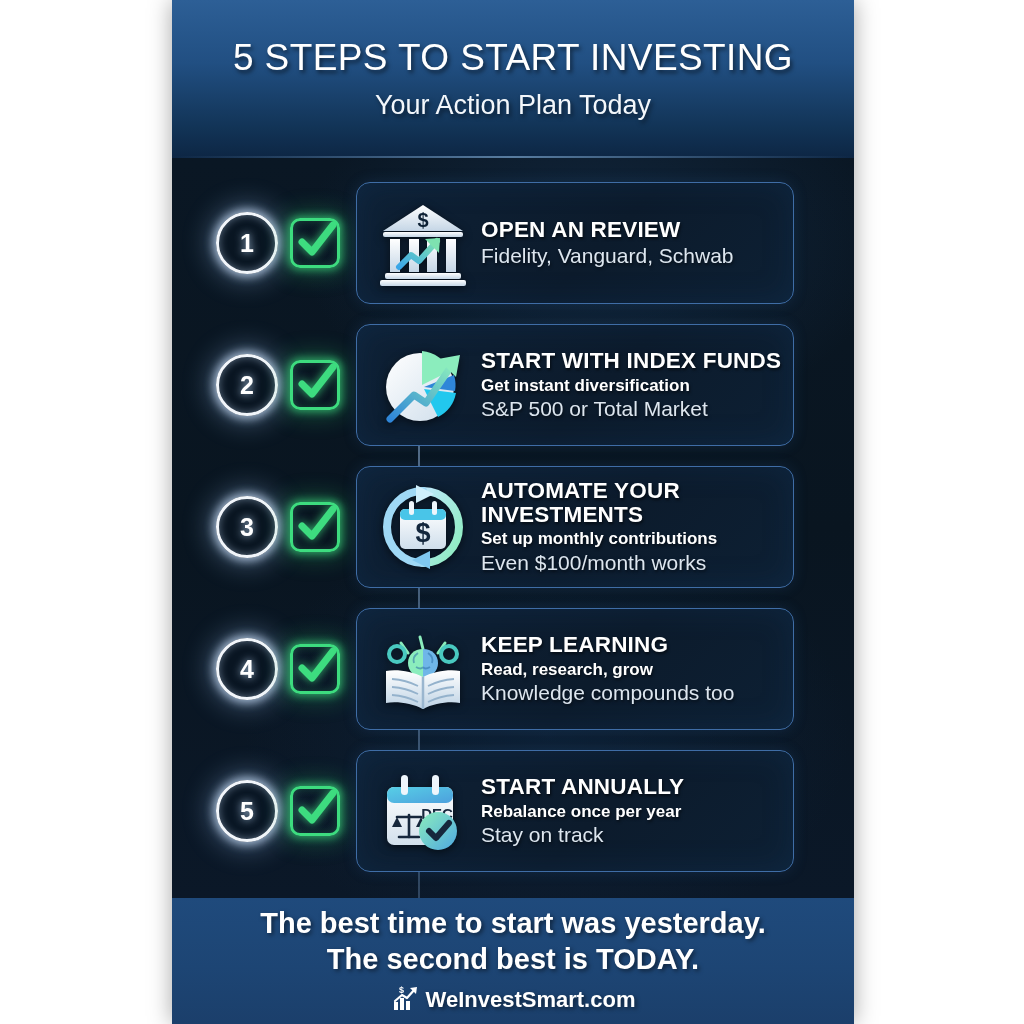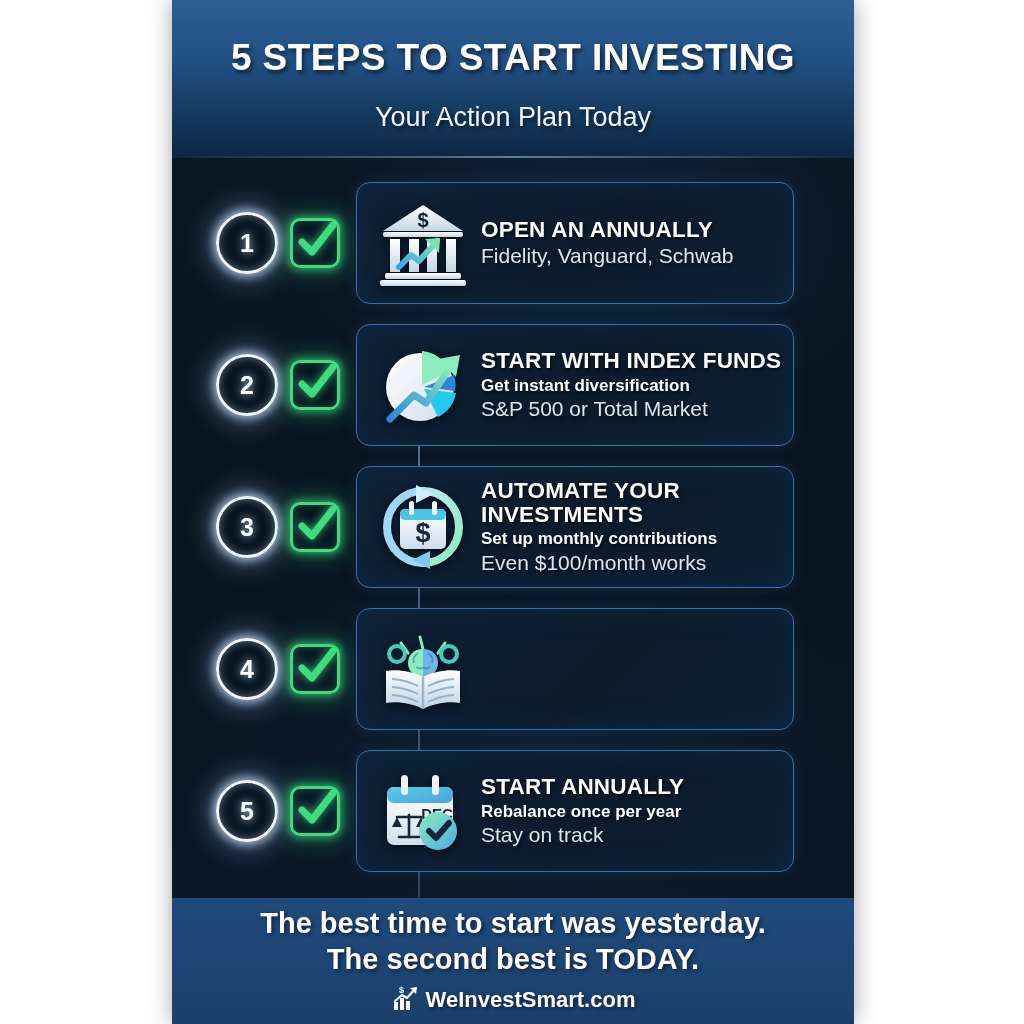--- a/index.html
+++ b/index.html
@@ -24,23 +24,23 @@
     position:relative;height:158px;width:100%;
     background:linear-gradient(180deg,#2a5a92 0%,#1e4a7e 35%,#143köp 0%);
     background:linear-gradient(180deg,#2d5f96 0%,#214f82 40%,#123457 80%,#0d2644 100%);
     display:flex;flex-direction:column;align-items:center;justify-content:center;
   }
   .header:after{
     content:"";position:absolute;left:0;right:0;bottom:0;height:2px;
     background:linear-gradient(90deg,rgba(120,170,220,0) 0%,rgba(150,195,235,.55) 50%,rgba(120,170,220,0) 100%);
   }
   .title{
-    font-size:37px;font-weight:bold;color:#ffffff;letter-spacing:.4px;
+    font-size:37px;font-weight:normal;color:#ffffff;letter-spacing:.4px;
     text-shadow:2px 3px 4px rgba(0,0,0,.55);
-    white-space:nowrap;margin:12px;line-height:1;
+    white-space:nowrap;margin:0;line-height:1;
   }
   .subtitle{
     font-size:27px;color:#f3f7fb;margin-top:16px;line-height:1;
     text-shadow:2px 3px 4px rgba(0,0,0,.5);white-space:nowrap;
   }
 
   
   .body{
     position:relative;height:740px;width:100%;
     background:
@@ -179,21 +179,21 @@
                 <rect x="52" y="42" width="10" height="33" fill="url(#wht1)"></rect>
                 <rect x="71" y="42" width="10" height="33" fill="url(#wht1)"></rect>
                 <rect x="10" y="76" width="76" height="6" rx="2" fill="url(#wht1)"></rect>
                 <rect x="5" y="83" width="86" height="6" rx="2" fill="url(#wht1)"></rect>
                 <text x="48" y="30" font-family="Liberation Sans, sans-serif" font-size="20" font-weight="bold" fill="#0d2034" text-anchor="middle">$</text>
                 <path d="M24 70 L36 58 L44 64 L62 44" stroke="url(#arw1)" stroke-width="6" fill="none" stroke-linecap="round" stroke-linejoin="round"></path>
                 <path d="M50 42 L65 41 L64 56 Z" fill="#7ee2b0"></path>
               </svg>
             </div>
             <div class="card-text">
-              <div class="card-title">OPEN AN ANNUALLY</div>
+              <div class="card-title">OPEN AN REVIEW</div>
               <div class="card-note">Fidelity, Vanguard, Schwab</div>
             </div>
           </div>
         </div>
 
         <div class="step">
           <div class="num-wrap">
             <div class="num-circle">
               <span>2</span>
             </div>
@@ -305,20 +305,25 @@
                 <circle cx="23" cy="31" r="8" fill="none" stroke="#49c9c0" stroke-width="4"></circle>
                 <circle cx="75" cy="31" r="8" fill="none" stroke="#49c9c0" stroke-width="4"></circle>
                 <path d="M49 26 c-9 0 -15 6 -15 14 c0 8 6 14 15 14 Z" fill="#8bedbd"></path>
                 <path d="M49 26 c9 0 15 6 15 14 c0 8 -6 14 -15 14 Z" fill="#6fb6e8"></path>
                 <path d="M44 30 q-6 4 -4 10 M54 30 q6 4 4 10 M42 44 q5 3 7 0 M56 44 q-5 3 -7 0" stroke="#2c6fa8" stroke-width="1.8" fill="none" opacity=".55"></path>
                 <path d="M49 54 C38 48 22 46 12 48 L12 80 C22 78 38 80 49 86 Z" fill="url(#bk)"></path>
                 <path d="M49 54 C60 48 76 46 86 48 L86 80 C76 78 60 80 49 86 Z" fill="url(#bk)"></path>
                 <path d="M49 54 L49 86" stroke="#9ab6cf" stroke-width="2.5"></path>
                 <path d="M18 56 q14 1 26 7 M18 64 q14 1 26 7 M18 72 q14 1 26 7 M80 56 q-14 1 -26 7 M80 64 q-14 1 -26 7 M80 72 q-14 1 -26 7" stroke="#94b2cc" stroke-width="1.8" fill="none"></path>
               </svg>
+            </div>
+            <div class="card-text">
+              <div class="card-title">KEEP LEARNING</div>
+              <div class="card-sub">Read, research, grow</div>
+              <div class="card-note">Knowledge compounds too</div>
             </div>
           </div>
         </div>
 
         <div class="step">
           <div class="num-wrap">
             <div class="num-circle">
               <span>5</span>
             </div>
           </div>

